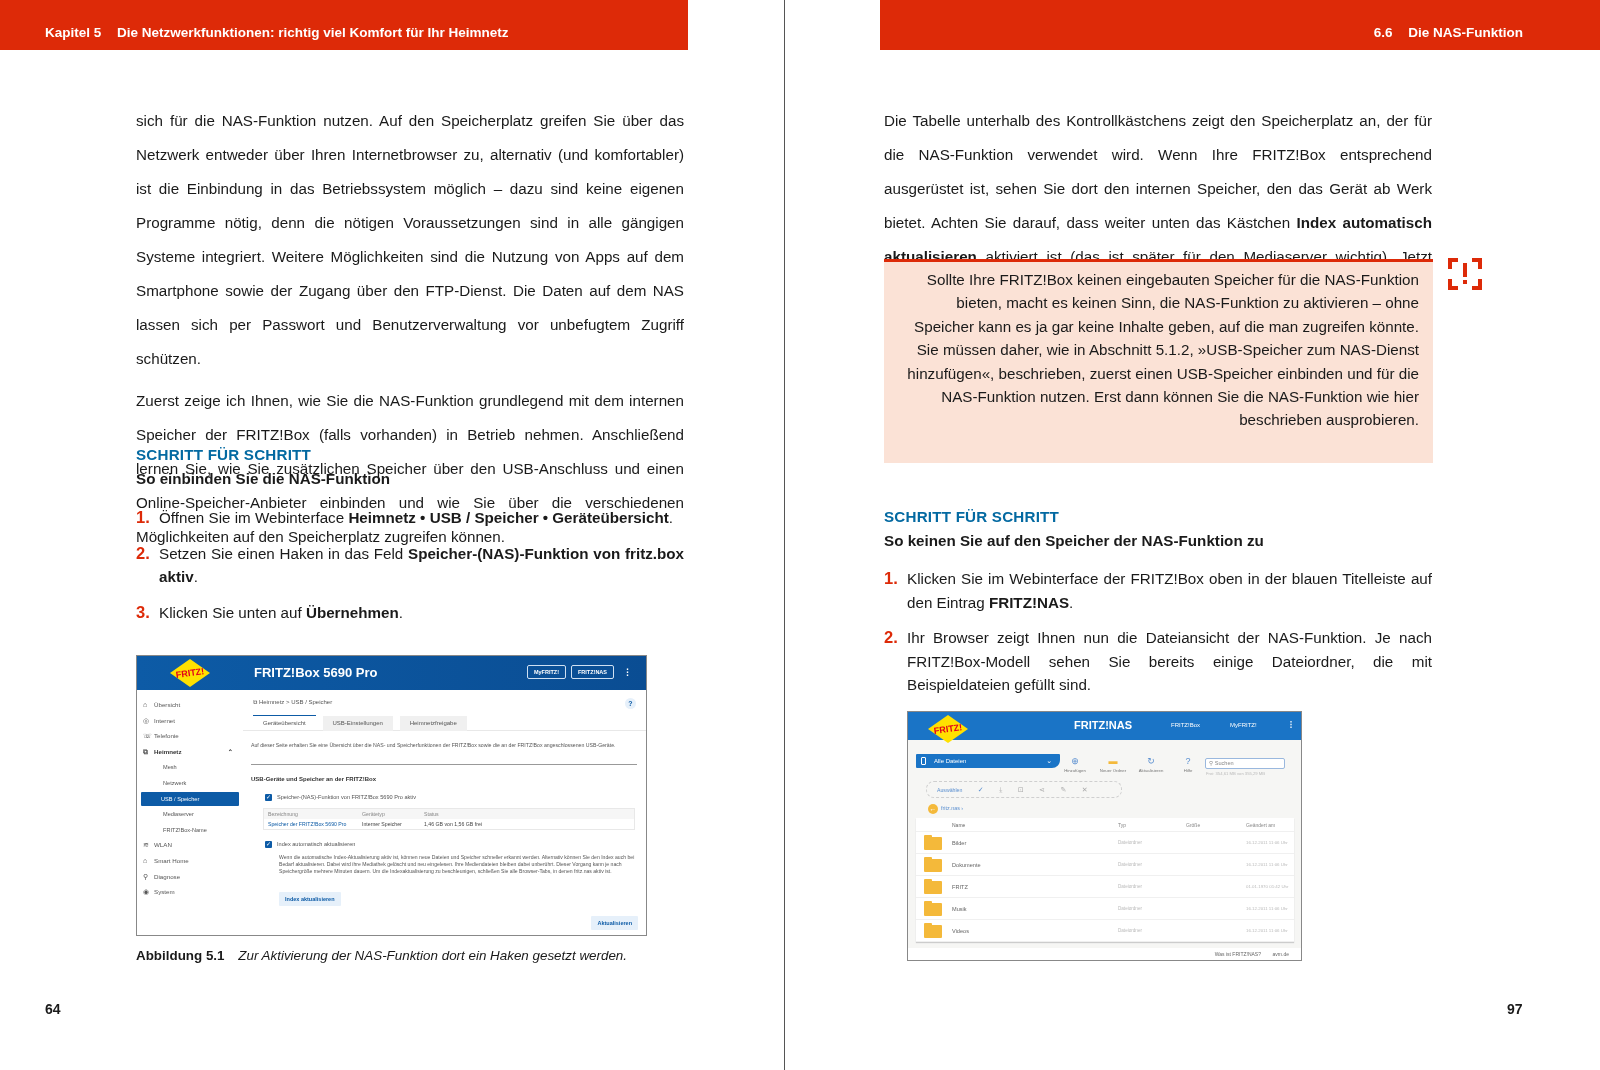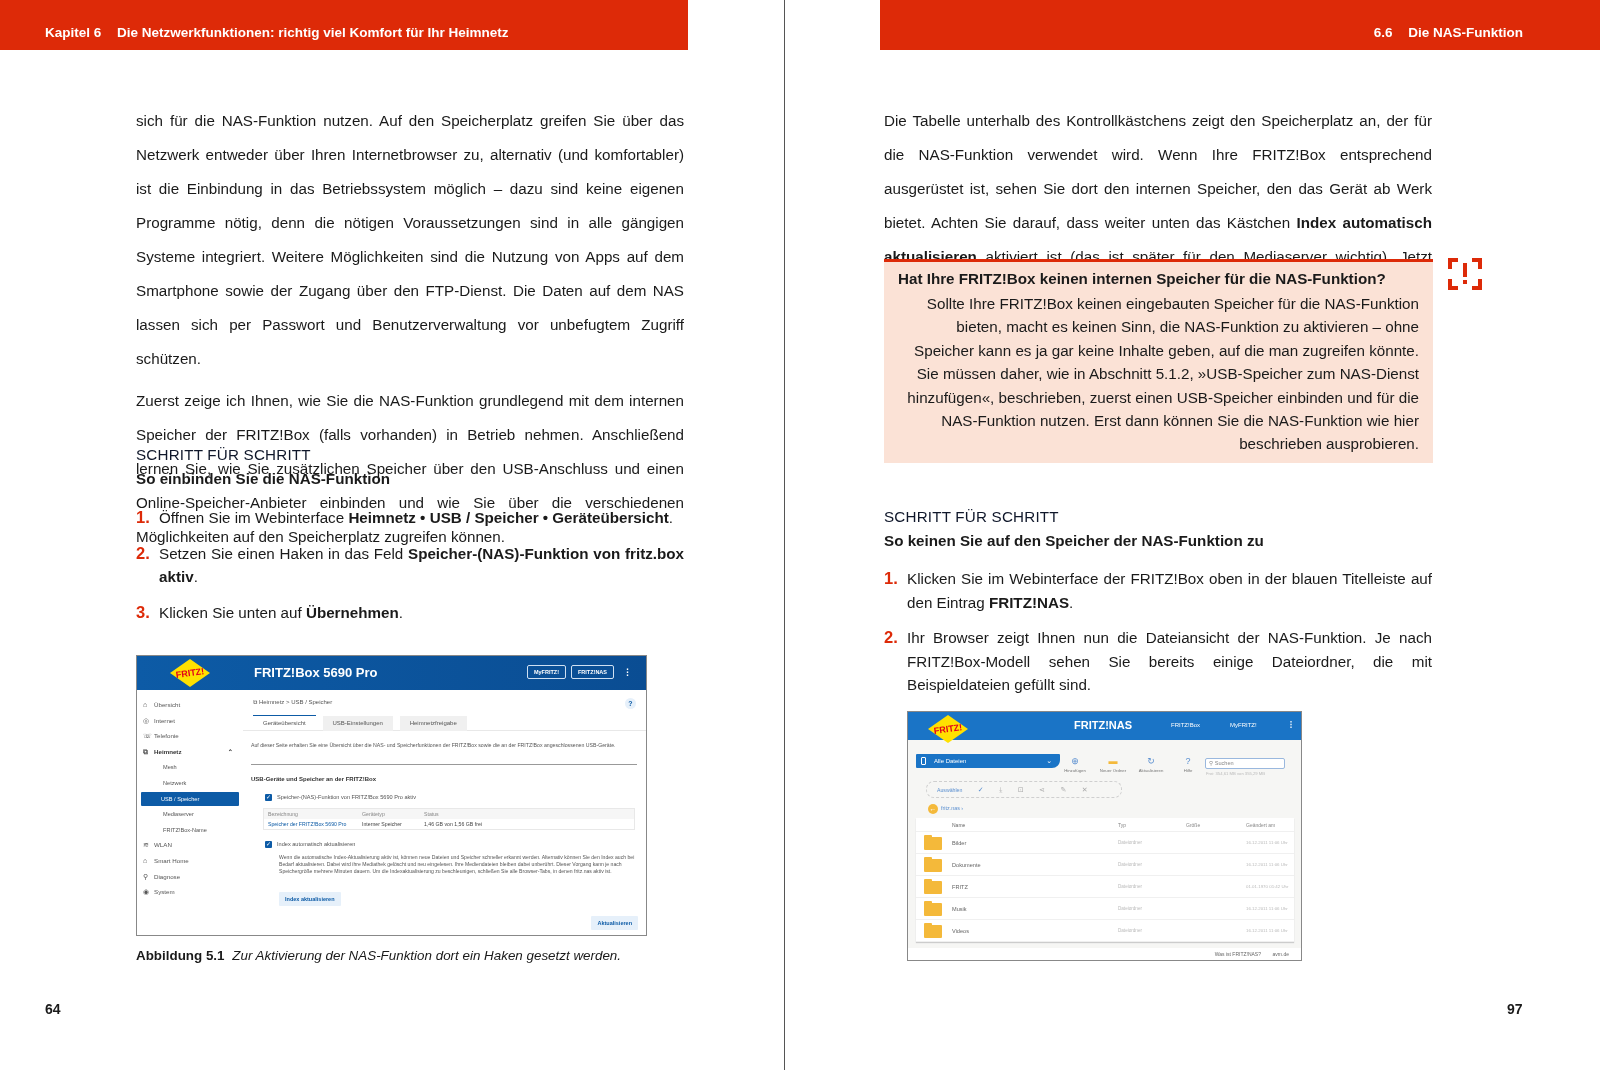--- a/index.html
+++ b/index.html
@@ -12,33 +12,33 @@
   .header-left { left: 0; width: 688px; }
   .header-right { left: 880px; width: 720px; }
   .header-left .htext { position: absolute; left: 45px; top: 25px; }
   .header-right .htext { position: absolute; right: 77px; top: 25px; }
   .hnum { margin-right: 12px; }
 
   .body-text { position: absolute; font-size: 15.2px; line-height: 34px; text-align: justify; }
   .body-text p { margin-bottom: 8px; }
   b { font-weight: bold; }
 
-  .step-head { position: absolute; color: #0f172a; font-weight: normal; font-size: 15.2px; letter-spacing: 0.2px; }
+  .step-head { position: absolute; color: #0369a1; font-weight: bold; font-size: 15.2px; letter-spacing: 0.2px; }
   .step-sub { position: absolute; font-weight: bold; font-size: 15.2px; }
   .steps { position: absolute; font-size: 15.2px; line-height: 23.6px; }
   .step { position: relative; padding-left: 23px; margin-bottom: 12px; text-align: justify; }
   .step .num { position: absolute; left: 0; top: 0; color: #dd2a08; font-weight: bold; font-size: 16.5px; }
 
   .callout { position: absolute; left: 884px; top: 259px; width: 549px; height: 204px; background: #fbe2d6; border-top: 3px solid #dd2a08; padding: 6px 14px; }
   .callout .ctitle { font-weight: bold; font-size: 15.2px; line-height: 22px; margin-bottom: 2px; }
   .callout .cbody { font-size: 15.2px; line-height: 23.4px; text-align: right; }
   .callout-icon { position: absolute; left: 1448px; top: 258px; width: 34px; height: 32px; }
 
   .caption { position: absolute; left: 136px; top: 948px; font-size: 13.4px; }
-  .caption .cl { font-weight: bold; margin-right: 4px; }
+  .caption .cl { font-weight: bold; margin-right: 10px; }
   .caption .ct { font-style: italic; }
   .pagenum { position: absolute; top: 1001px; font-weight: bold; font-size: 14px; }
 
   
   .shot1 { position: absolute; left: 136px; top: 655px; width: 511px; height: 281px; border: 1px solid #888; background: #fff; overflow: hidden; font-size: 6.5px; color: #444; }
   .s1-top { position: absolute; left: 0; top: 0; width: 100%; height: 34px; background: linear-gradient(90deg, #0d5ba6, #0a4d93); }
   .s1-logo { position: absolute; left: 33px; top: 3px; width: 40px; height: 28px; }
   .s1-title { position: absolute; left: 117px; top: 9px; color: #fff; font-weight: bold; font-size: 13px; }
   .s1-hbtn { position: absolute; top: 9px; height: 14px; border: 1px solid #cfe0f2; border-radius: 2px; color: #fff; font-size: 5.5px; font-weight: bold; line-height: 12px; padding: 0 6px; }
   .s1-menu { position: absolute; right: 14px; top: 11px; color: #fff; font-size: 9px; font-weight: bold; }
@@ -104,21 +104,21 @@
   .s2-foot .f1 { position: absolute; right: 40px; }
   .s2-foot .f2 { position: absolute; right: 12px; }
 </style>
 </head>
 <body>
 
 <div class="spine"></div>
 
 <div class="header-band header-left">
   <div class="htext">
-    <span class="hnum">Kapitel 6</span>
+    <span class="hnum">Kapitel 5</span>
     <span>Die Netzwerkfunktionen: richtig viel Komfort für Ihr Heimnetz</span>
   </div>
 </div>
 
 <div class="body-text" style="left:136px; top:104px; width:548px;">
   <p>sich für die NAS-Funktion nutzen. Auf den Speicherplatz greifen Sie über das Netzwerk entweder über Ihren Internetbrowser zu, alternativ (und komfortabler) ist die Einbindung in das Betriebssystem möglich – dazu sind keine eigenen Programme nötig, denn die nötigen Voraussetzungen sind in alle gängigen Systeme integriert. Weitere Möglichkeiten sind die Nutzung von Apps auf dem Smartphone sowie der Zugang über den FTP-Dienst. Die Daten auf dem NAS lassen sich per Passwort und Benutzerverwaltung vor unbefugtem Zugriff schützen.</p>
   <p>Zuerst zeige ich Ihnen, wie Sie die NAS-Funktion grundlegend mit dem internen Speicher der FRITZ!Box (falls vorhanden) in Betrieb nehmen. Anschließend lernen Sie, wie Sie zusätzlichen Speicher über den USB-Anschluss und einen Online-Speicher-Anbieter einbinden und wie Sie über die verschiedenen Möglichkeiten auf den Speicherplatz zugreifen können.</p>
 </div>
 
 <div class="step-head" style="left:136px; top:446px;">SCHRITT FÜR SCHRITT</div>
@@ -219,21 +219,20 @@
     <span class="hnum">6.6</span>
     <span>Die NAS-Funktion</span>
   </div>
 </div>
 
 <div class="body-text" style="left:884px; top:104px; width:548px;">
   <p><span>Die Tabelle unterhalb des Kontrollkästchens zeigt den Speicherplatz an, der für die NAS-Funktion verwendet wird. Wenn Ihre FRITZ!Box entsprechend ausgerüstet ist, sehen Sie dort den internen Speicher, den das Gerät ab Werk bietet. Achten Sie darauf, dass weiter unten das Kästchen </span><b>Index automatisch aktualisieren</b><span> aktiviert ist (das ist später für den Mediaserver wichtig). Jetzt können Sie probeweise einmal auf den Speicher Ihrer FRITZ!Box zugreifen.</span></p>
 </div>
 
 <div class="callout">
-  <div class="ctitle">Hat Ihre FRITZ!Box keinen internen Speicher für die NAS-Funktion?</div>
   <div class="cbody">Sollte Ihre FRITZ!Box keinen eingebauten Speicher für die NAS-Funktion bieten, macht es keinen Sinn, die NAS-Funktion zu aktivieren – ohne Speicher kann es ja gar keine Inhalte geben, auf die man zugreifen könnte. Sie müssen daher, wie in Abschnitt 5.1.2, »USB-Speicher zum NAS-Dienst hinzufügen«, beschrieben, zuerst einen USB-Speicher einbinden und für die NAS-Funktion nutzen. Erst dann können Sie die NAS-Funktion wie hier beschrieben ausprobieren.</div>
 </div>
 <svg class="callout-icon" viewBox="0 0 34 32">
   <path d="M2 11 V2 H10" stroke="#dd2a08" stroke-width="4" fill="none"></path>
   <path d="M32 11 V2 H24" stroke="#dd2a08" stroke-width="4" fill="none"></path>
   <path d="M2 21 V30 H10" stroke="#dd2a08" stroke-width="4" fill="none"></path>
   <path d="M32 21 V30 H24" stroke="#dd2a08" stroke-width="4" fill="none"></path>
   <rect x="15" y="5" width="4" height="14" fill="#dd2a08"></rect>
   <rect x="15" y="22" width="4" height="4" fill="#dd2a08"></rect>
 </svg>

